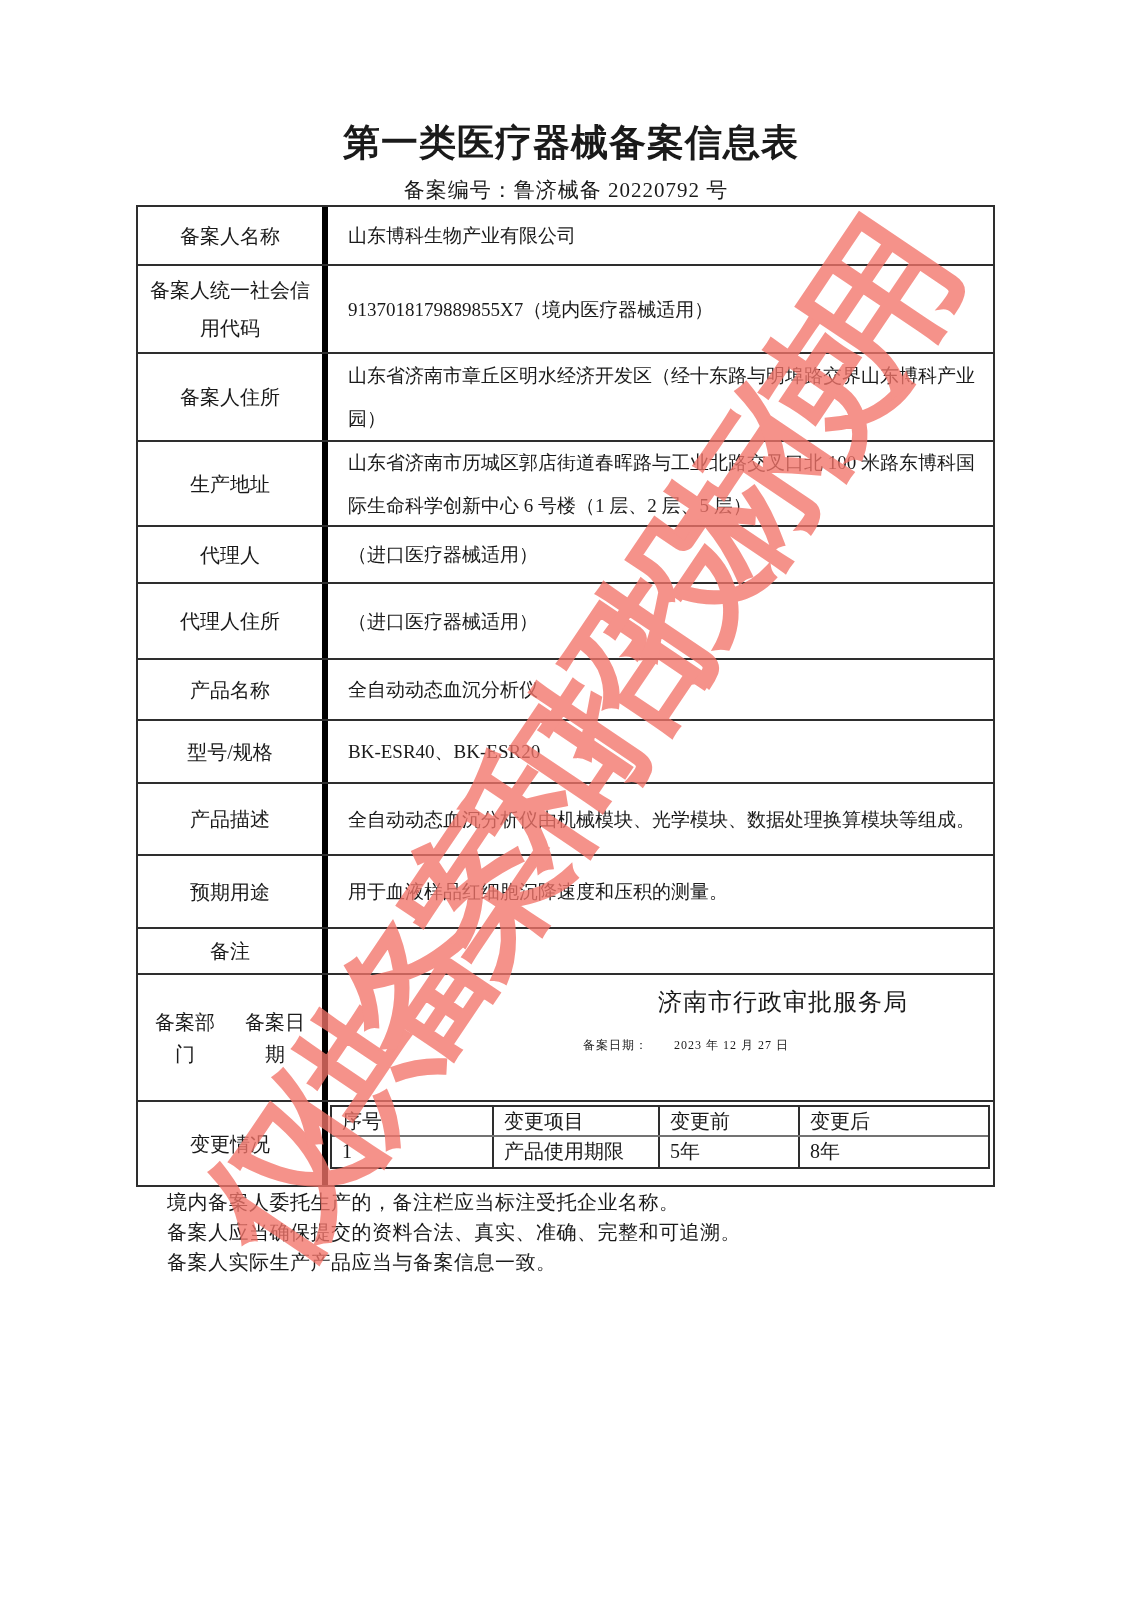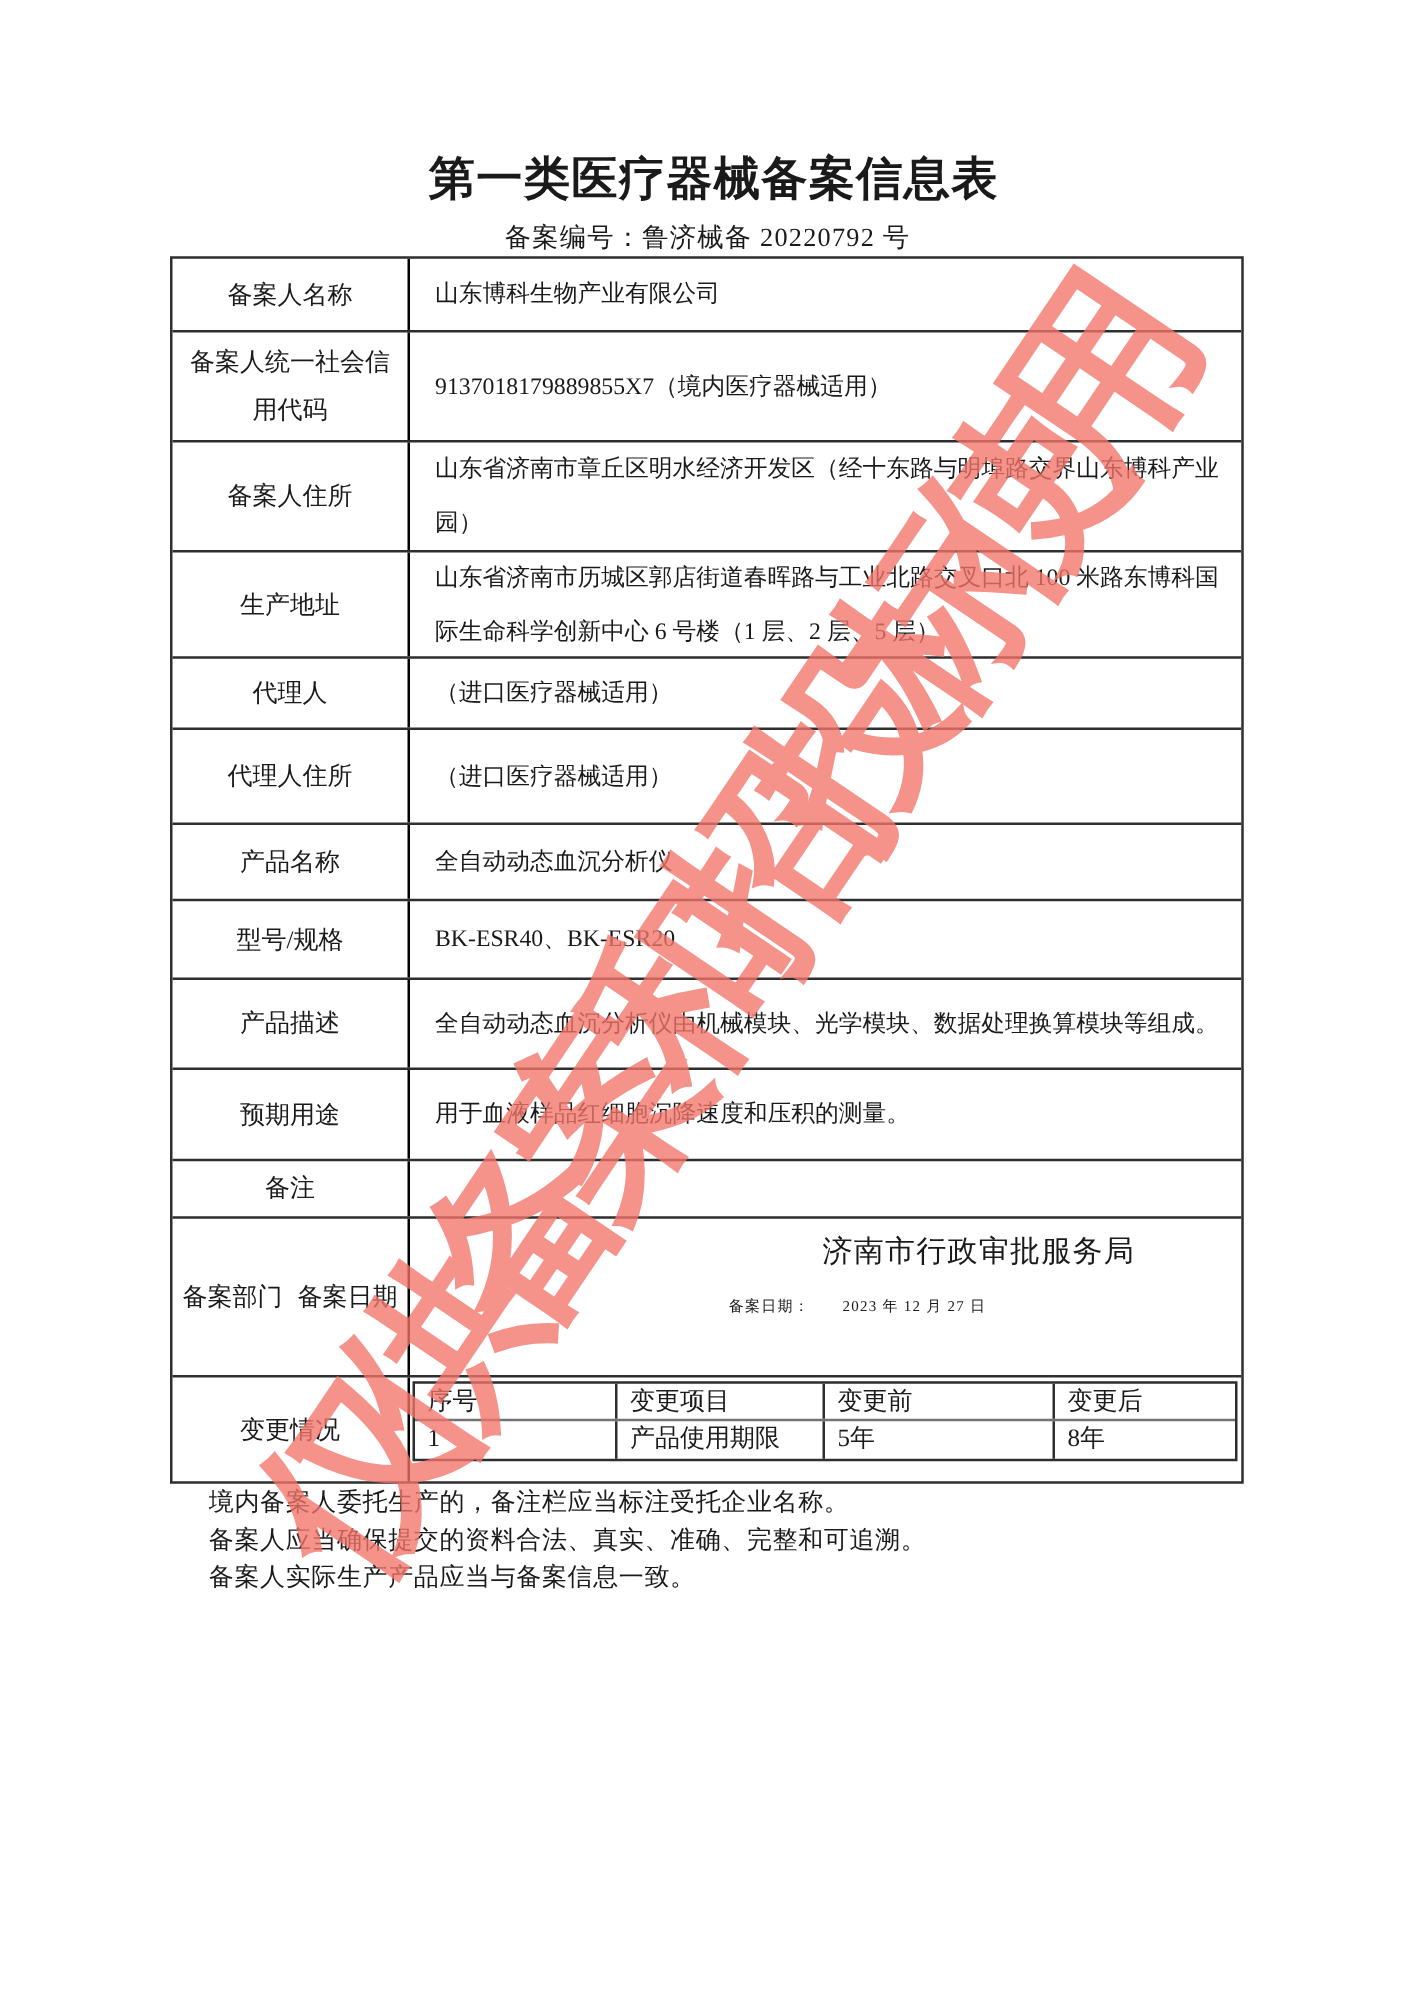--- a/index.html
+++ b/index.html
@@ -21,21 +21,21 @@
     position:absolute; top:176px; left:0; width:100%;
     text-align:center; font-size:21px; letter-spacing:1px;
   }
   .doc-table {
     position:absolute; left:136px; top:205px; width:859px;
     border:2px solid #2e2e2e; background:transparent;
   }
   .trow { display:flex; border-top:2px solid #2e2e2e; }
   .trow:first-child { border-top:none; }
   .cell-label {
-    width:190px; flex:0 0 190px; border-right:2px solid #000000;
+    width:190px; flex:0 0 190px; border-right:6px solid #000000;
     display:flex; align-items:center; justify-content:center;
     text-align:center; font-size:20px; line-height:38px;
     padding:0 8px;
   }
   .cell-value {
     flex:1; display:flex; align-items:center;
     font-size:19px; line-height:43px; letter-spacing:0;
     padding:2px 6px 2px 20px;
   }
   .rh57{height:57px}.rh88{height:88px}.rh85{height:85px}.rh76{height:76px}
@@ -50,21 +50,21 @@
   
   .changes-value { display:block; padding:1px 0 0 2px; }
   .inner-table { width:660px; border:2px solid #2e2e2e; margin-top:2px; }
   .inner-row { display:flex; height:30px; }
   .inner-row.header { border-bottom:2px solid #737373; }
   .icell {
     font-size:20px; line-height:28px; padding-left:10px;
     border-right:2px solid #2e2e2e; overflow:hidden; white-space:nowrap;
   }
   .icell:last-child { border-right:none; }
-  .icw1{width:162px}.icw2{width:166px}.icw3{width:184px}.icw4{flex:1}
+  .icw1{width:162px}.icw2{width:166px}.icw3{width:140px}.icw4{flex:1}
   .footer-notes {
     position:absolute; left:167px; top:1192px; font-size:20px; letter-spacing:0.5px;
   }
   .note-line { line-height:21px; margin-bottom:9px; }
   .watermark {
     position:absolute; left:576px; top:755px;
     transform:translate(-50%,-50%) rotate(-56deg);
     transform-origin:center center;
     font-size:152px; letter-spacing:-34px; white-space:nowrap;
     font-weight:700; color:#f3746a; opacity:0.78;

